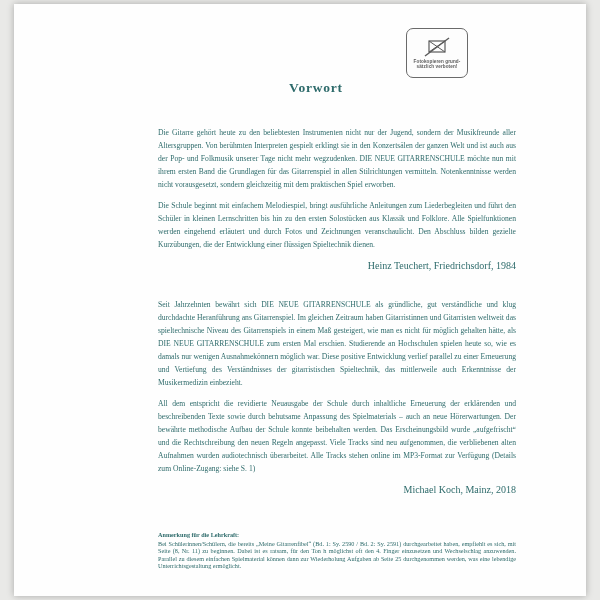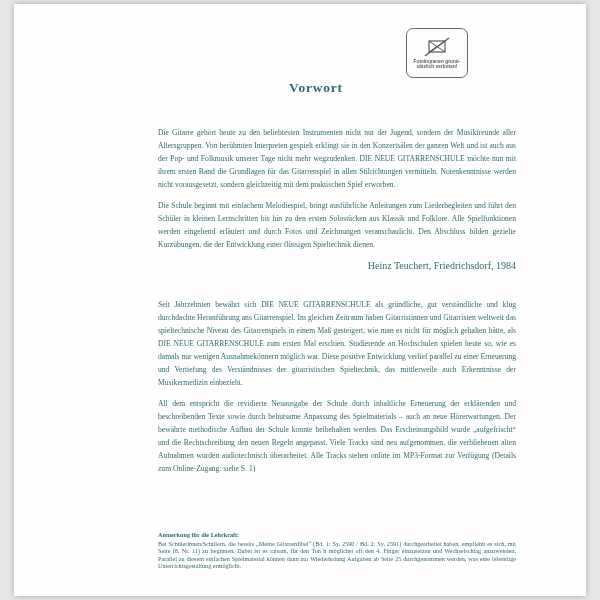--- a/index.html
+++ b/index.html
@@ -114,20 +114,21 @@
 
   <div class="column">
     <p>Die Gitarre gehört heute zu den beliebtesten Instrumenten nicht nur der Jugend, sondern der Musikfreunde aller Altersgruppen. Von berühmten Interpreten gespielt erklingt sie in den Konzertsälen der ganzen Welt und ist auch aus der Pop- und Folkmusik unserer Tage nicht mehr wegzudenken. DIE NEUE GITARRENSCHULE möchte nun mit ihrem ersten Band die Grundlagen für das Gitarrenspiel in allen Stilrichtungen vermitteln. Notenkenntnisse werden nicht vorausgesetzt, sondern gleichzeitig mit dem praktischen Spiel erworben.</p>
     <p>Die Schule beginnt mit einfachem Melodiespiel, bringt ausführliche Anleitungen zum Liederbegleiten und führt den Schüler in kleinen Lernschritten bis hin zu den ersten Solostücken aus Klassik und Folklore. Alle Spielfunktionen werden eingehend erläutert und durch Fotos und Zeichnungen veranschaulicht. Den Abschluss bilden gezielte Kurzübungen, die der Entwicklung einer flüssigen Spieltechnik dienen.</p>
     <div class="signature">Heinz Teuchert, Friedrichsdorf, 1984</div>
 
     <div class="block-gap"></div>
 
     <p>Seit Jahrzehnten bewährt sich DIE NEUE GITARRENSCHULE als gründliche, gut verständliche und klug durchdachte Heranführung ans Gitarrenspiel. Im gleichen Zeitraum haben Gitarristinnen und Gitarristen weltweit das spieltechnische Niveau des Gitarrenspiels in einem Maß gesteigert, wie man es nicht für möglich gehalten hätte, als DIE NEUE GITARRENSCHULE zum ersten Mal erschien. Studierende an Hochschulen spielen heute so, wie es damals nur wenigen Ausnahmekönnern möglich war. Diese positive Entwicklung verlief parallel zu einer Erneuerung und Vertiefung des Verständnisses der gitarristischen Spieltechnik, das mittlerweile auch Erkenntnisse der Musikermedizin einbezieht.</p>
     <p>All dem entspricht die revidierte Neuausgabe der Schule durch inhaltliche Erneuerung der erklärenden und beschreibenden Texte sowie durch behutsame Anpassung des Spielmaterials – auch an neue Hörerwartungen. Der bewährte methodische Aufbau der Schule konnte beibehalten werden. Das Erscheinungsbild wurde „aufgefrischt“ und die Rechtschreibung den neuen Regeln angepasst. Viele Tracks sind neu aufgenommen, die verbliebenen alten Aufnahmen wurden audiotechnisch überarbeitet. Alle Tracks stehen online im MP3-Format zur Verfügung (Details zum Online-Zugang: siehe S. 1)</p>
+    <div class="signature">Michael Koch, Mainz, 2018</div>
   </div>
 
   <div class="footnote">
     <div class="footnote-heading">Anmerkung für die Lehrkraft:</div>
     <div class="footnote-body">Bei Schülerinnen/Schülern, die bereits „Meine Gitarrenfibel“ (Bd. 1: Sy. 2590 / Bd. 2: Sy. 2591) durchgearbeitet haben, empfiehlt es sich, mit Seite (8, Nr. 11) zu beginnen. Dabei ist es ratsam, für den Ton h möglichst oft den 4. Finger einzusetzen und Wechselschlag anzuwenden. Parallel zu diesem einfachen Spielmaterial können dann zur Wiederholung Aufgaben ab Seite 25 durchgenommen werden, was eine lebendige Unterrichtsgestaltung ermöglicht.</div>
   </div>
 
 </div>
 
 </body></html>

